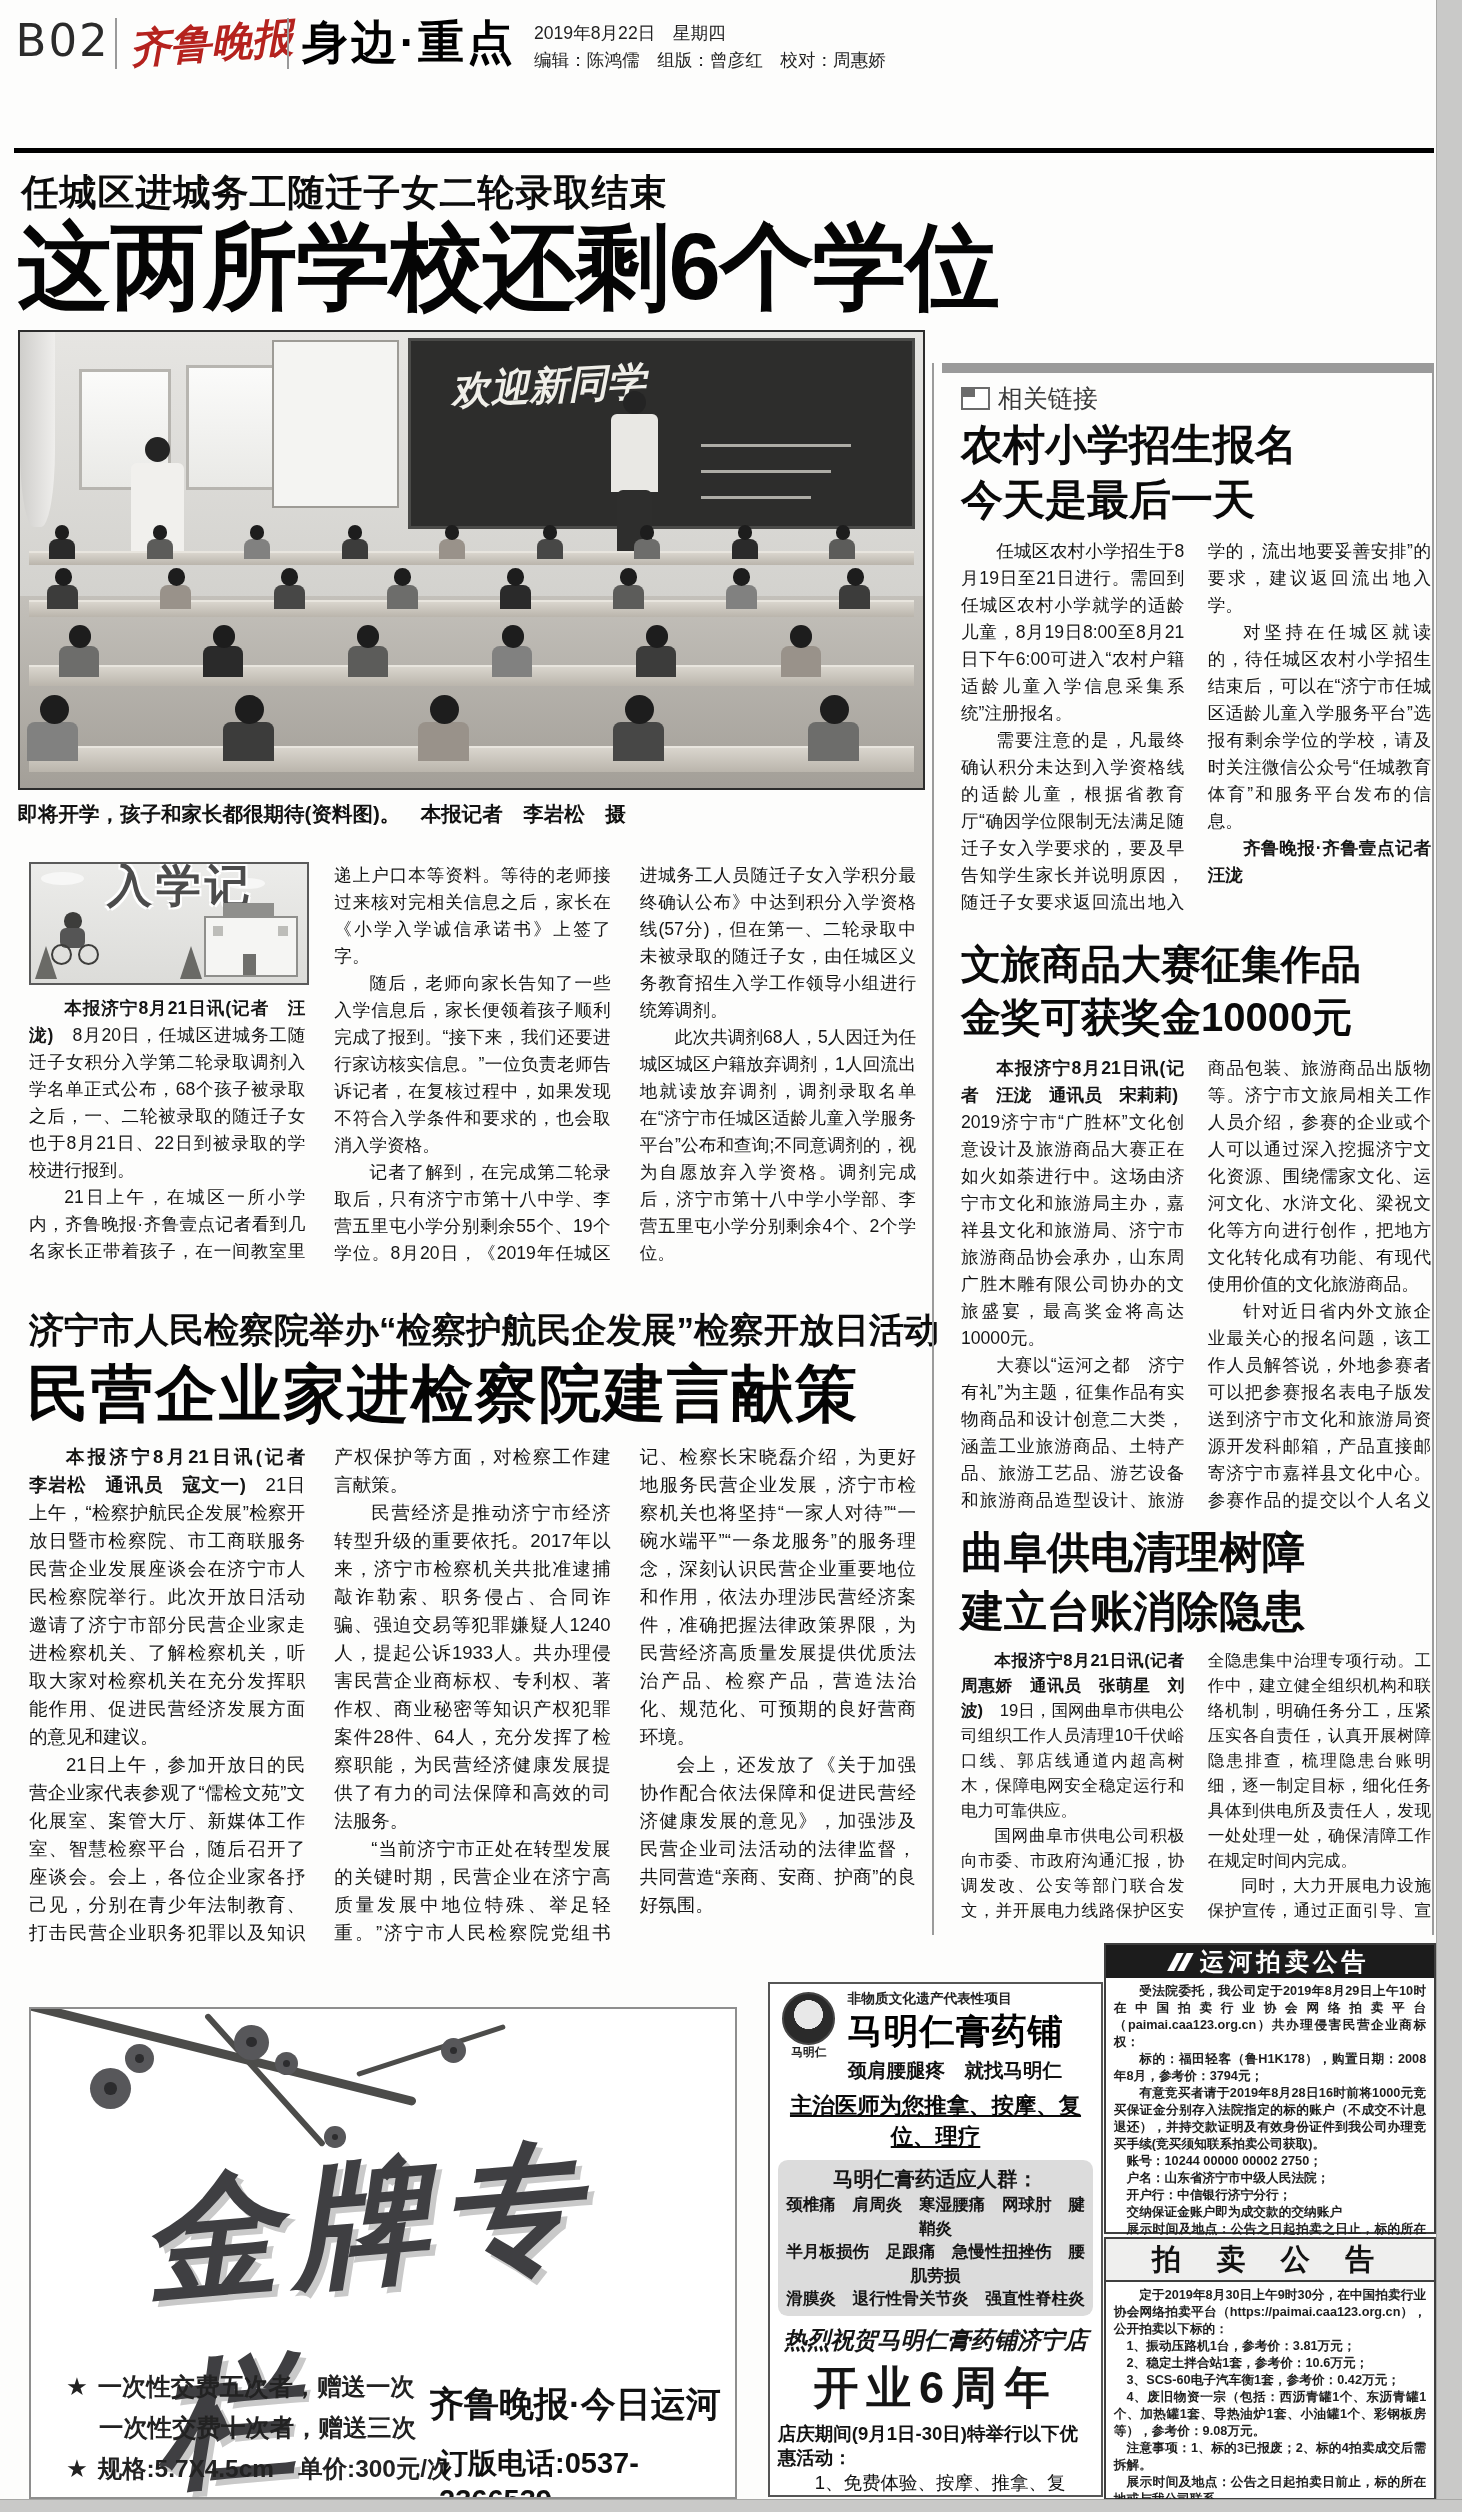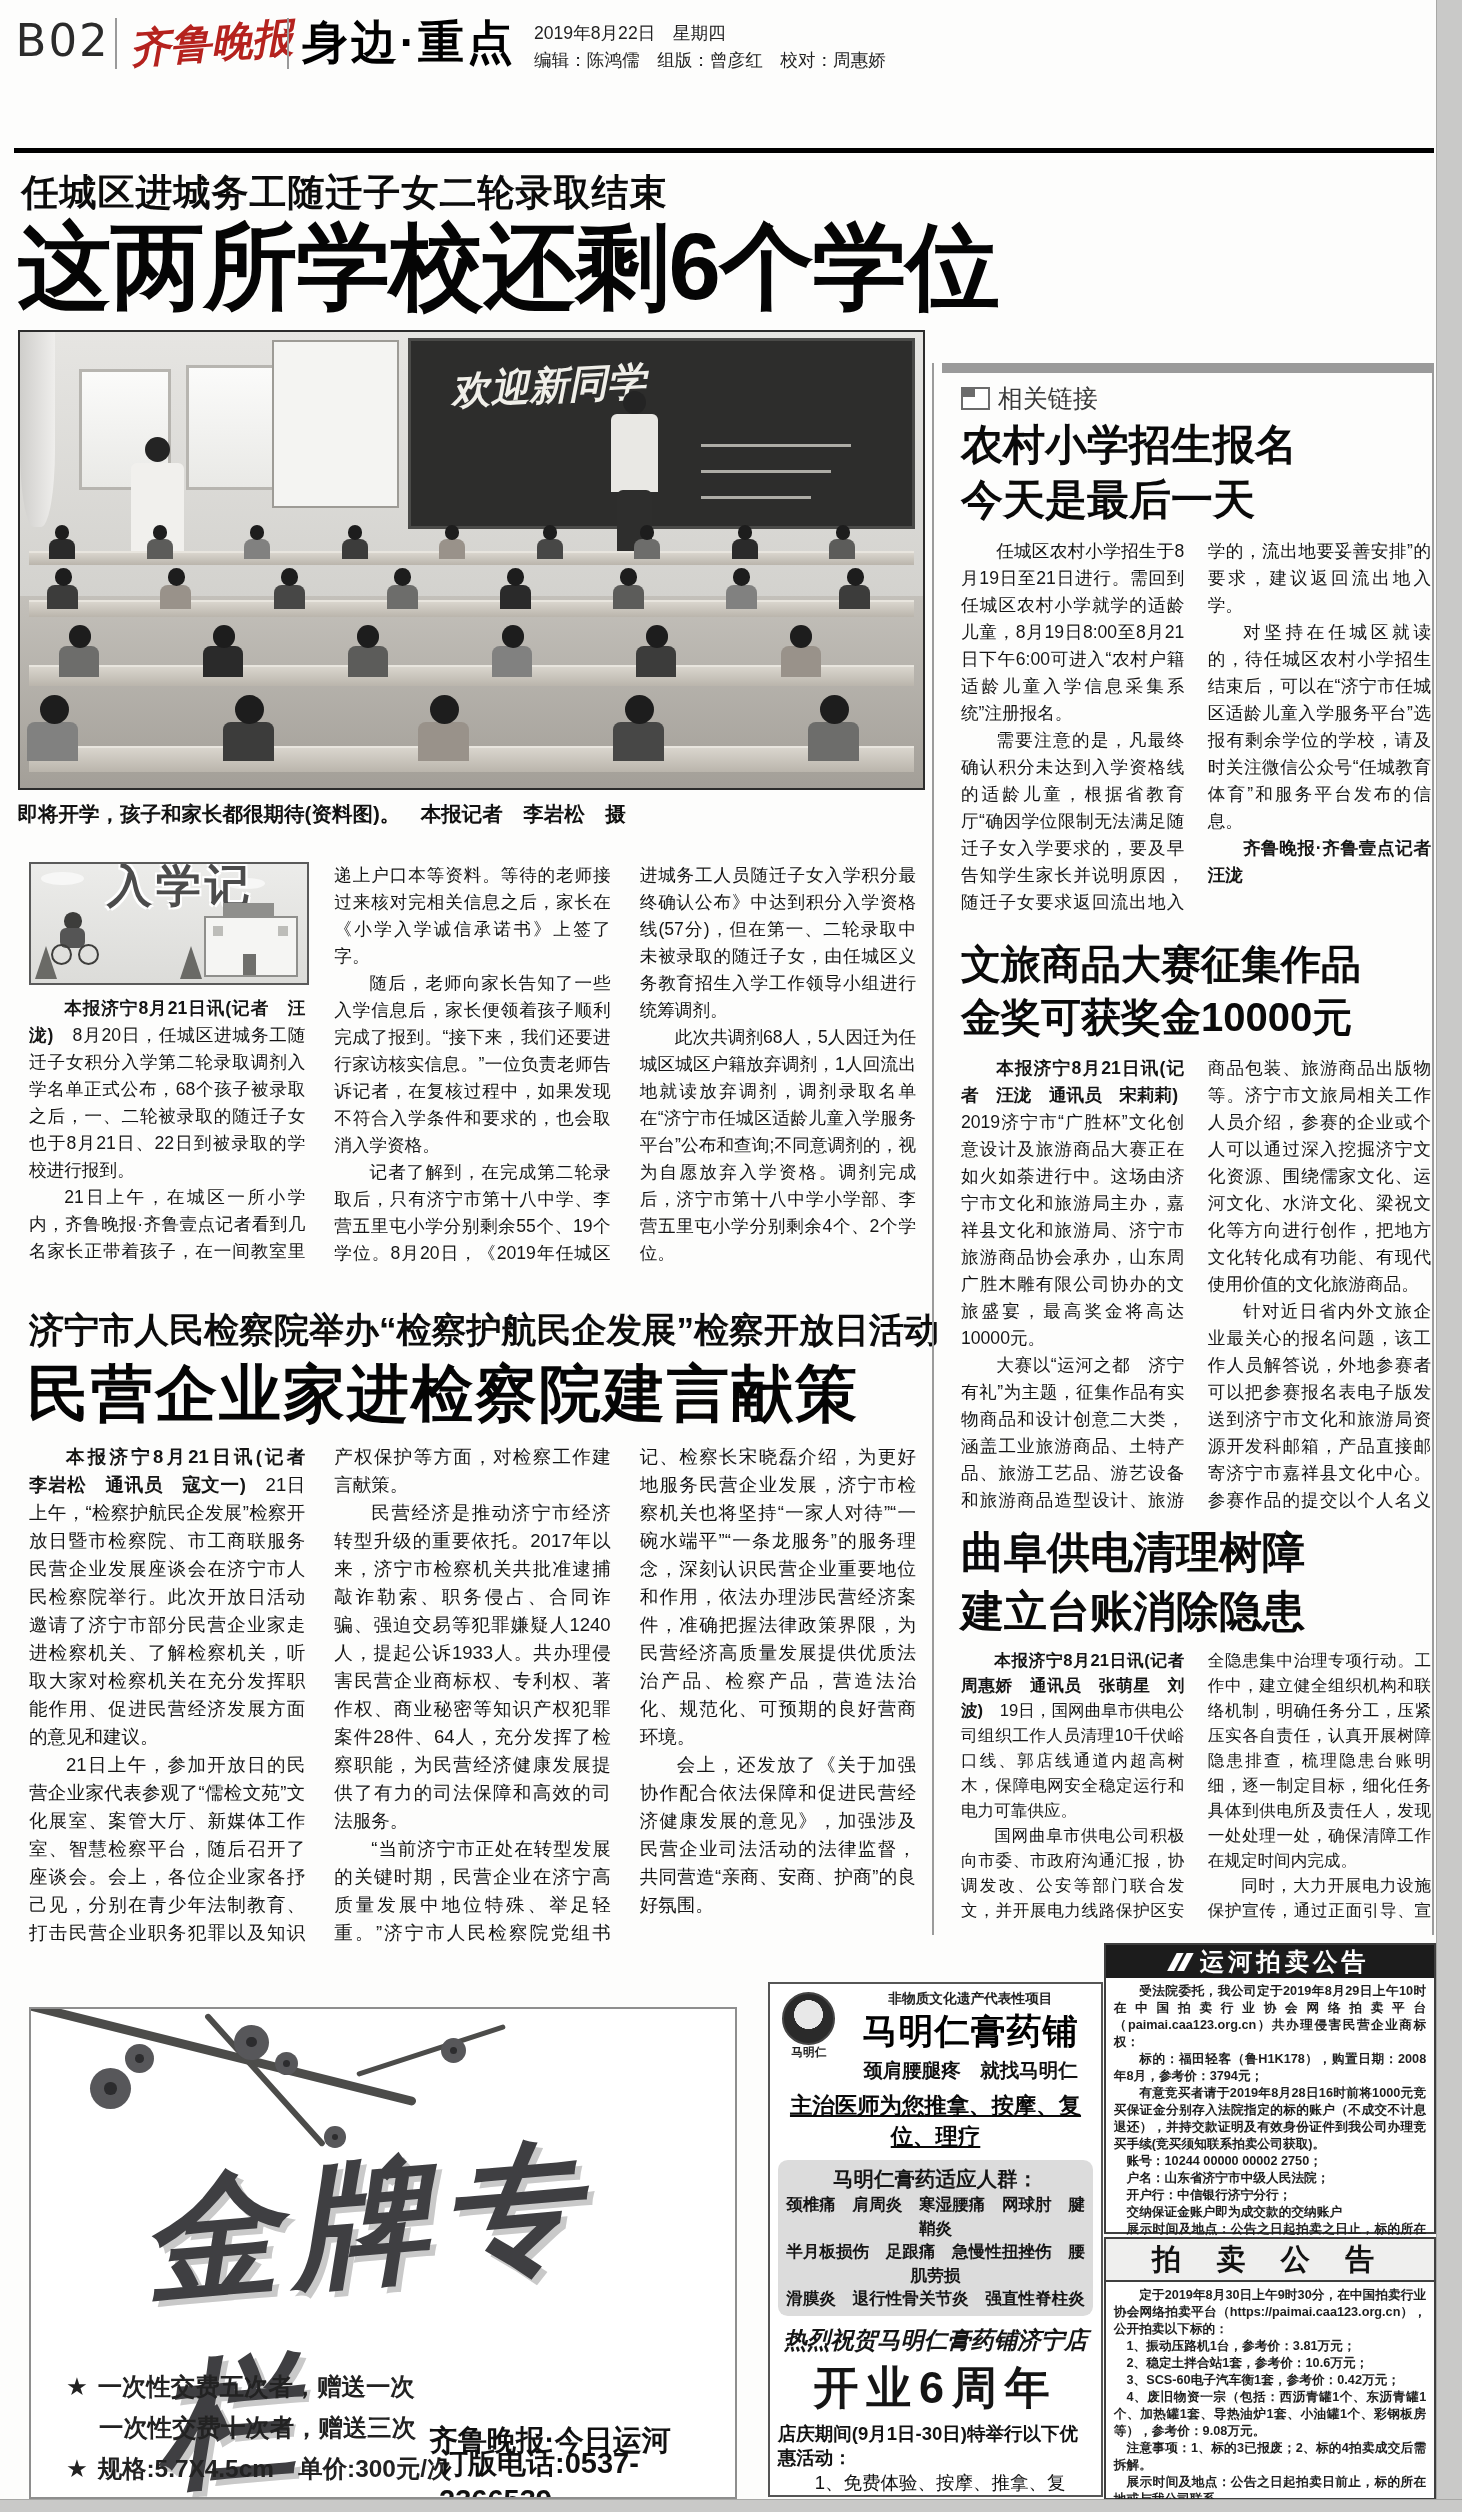--- a/index.html
+++ b/index.html
@@ -93,30 +93,30 @@
   .goldad{left:29px;top:2007px;width:704px;height:488px;border:2px solid #8e8e8e;background:#fff;overflow:hidden;}
   .branch{position:absolute;background:#4c4c4a;border-radius:5.9px;}
   .blossom{position:absolute;border-radius:50%;background:#57575a;}
   .blossom i{position:absolute;left:35%;top:35%;width:30%;height:30%;border-radius:50%;background:#2c2c2e;}
   .goldtitle{position:absolute;left:117px;top:117px;font-size:137px;font-weight:900;font-style:italic;
              font-family:"DejaVu Serif","Liberation Serif",serif;color:#3f3f42;letter-spacing:13.7px;
              transform:rotate(-5deg);text-shadow:4.9px 5.9px 0 #c9c9c9;}
   .goldlist{position:absolute;left:35px;top:357px;font-size:24.4px;font-weight:bold;color:#222;line-height:41px;}
   .goldlist .star{margin-right:9.8px;}
   .goldlist .nostar{padding-left:33px;}
-  .goldbrand{position:absolute;left:398px;top:412px;font-size:29px;font-weight:900;color:#111;}
+  .goldbrand{position:absolute;left:398px;top:372px;font-size:35px;font-weight:900;color:#111;}
   .goldphone{position:absolute;left:408px;top:435px;font-size:29px;font-weight:bold;color:#111;}
   
   .gyad{left:768px;top:1982px;width:335px;height:515px;border:2px solid #555;background:#fff;overflow:hidden;padding:5.9px 7.8px;box-sizing:border-box;}
   .gyrow{display:flex;gap:7.8px;}
   .gylogo{width:62px;flex:0 0 62px;text-align:center;}
   .gyface{width:49px;height:49px;border-radius:50%;background:radial-gradient(circle at 50% 42%,#e8e8e8 0 38%,#2a2a2a 39% 100%);
           border:2px solid #444;margin:2px auto 0;}
   .gyname-s{font-size:11.7px;font-weight:bold;color:#222;}
-  .gycol{flex:1;text-align:center;}
+  .gycol{flex:1;}
   .gytag{font-size:13.7px;font-weight:bold;color:#222;}
   .gyname{font-size:35px;font-weight:900;color:#000;letter-spacing:1px;}
   .gyslogan{font-size:19.5px;font-weight:bold;color:#111;margin-top:2px;}
   .gysub{text-align:center;font-size:22.4px;font-weight:900;color:#0a0a0a;margin-top:5.9px;text-decoration:underline;}
   .gybox{margin-top:7.8px;background:#dcdcdc;border-radius:9.8px;padding:5.9px 3.9px;text-align:center;}
   .gybox .bt{font-size:20.5px;font-weight:900;}
   .gybox .bl{font-size:16.6px;font-weight:bold;line-height:23.4px;}
   .gycong{text-align:center;font-size:23.4px;font-weight:900;font-style:italic;margin-top:7.8px;}
   .gyanni{text-align:center;font-size:45px;font-weight:900;letter-spacing:7.8px;margin-top:2px;}
   .gypromo{font-size:18.5px;line-height:24.4px;color:#111;margin-top:3.9px;}

